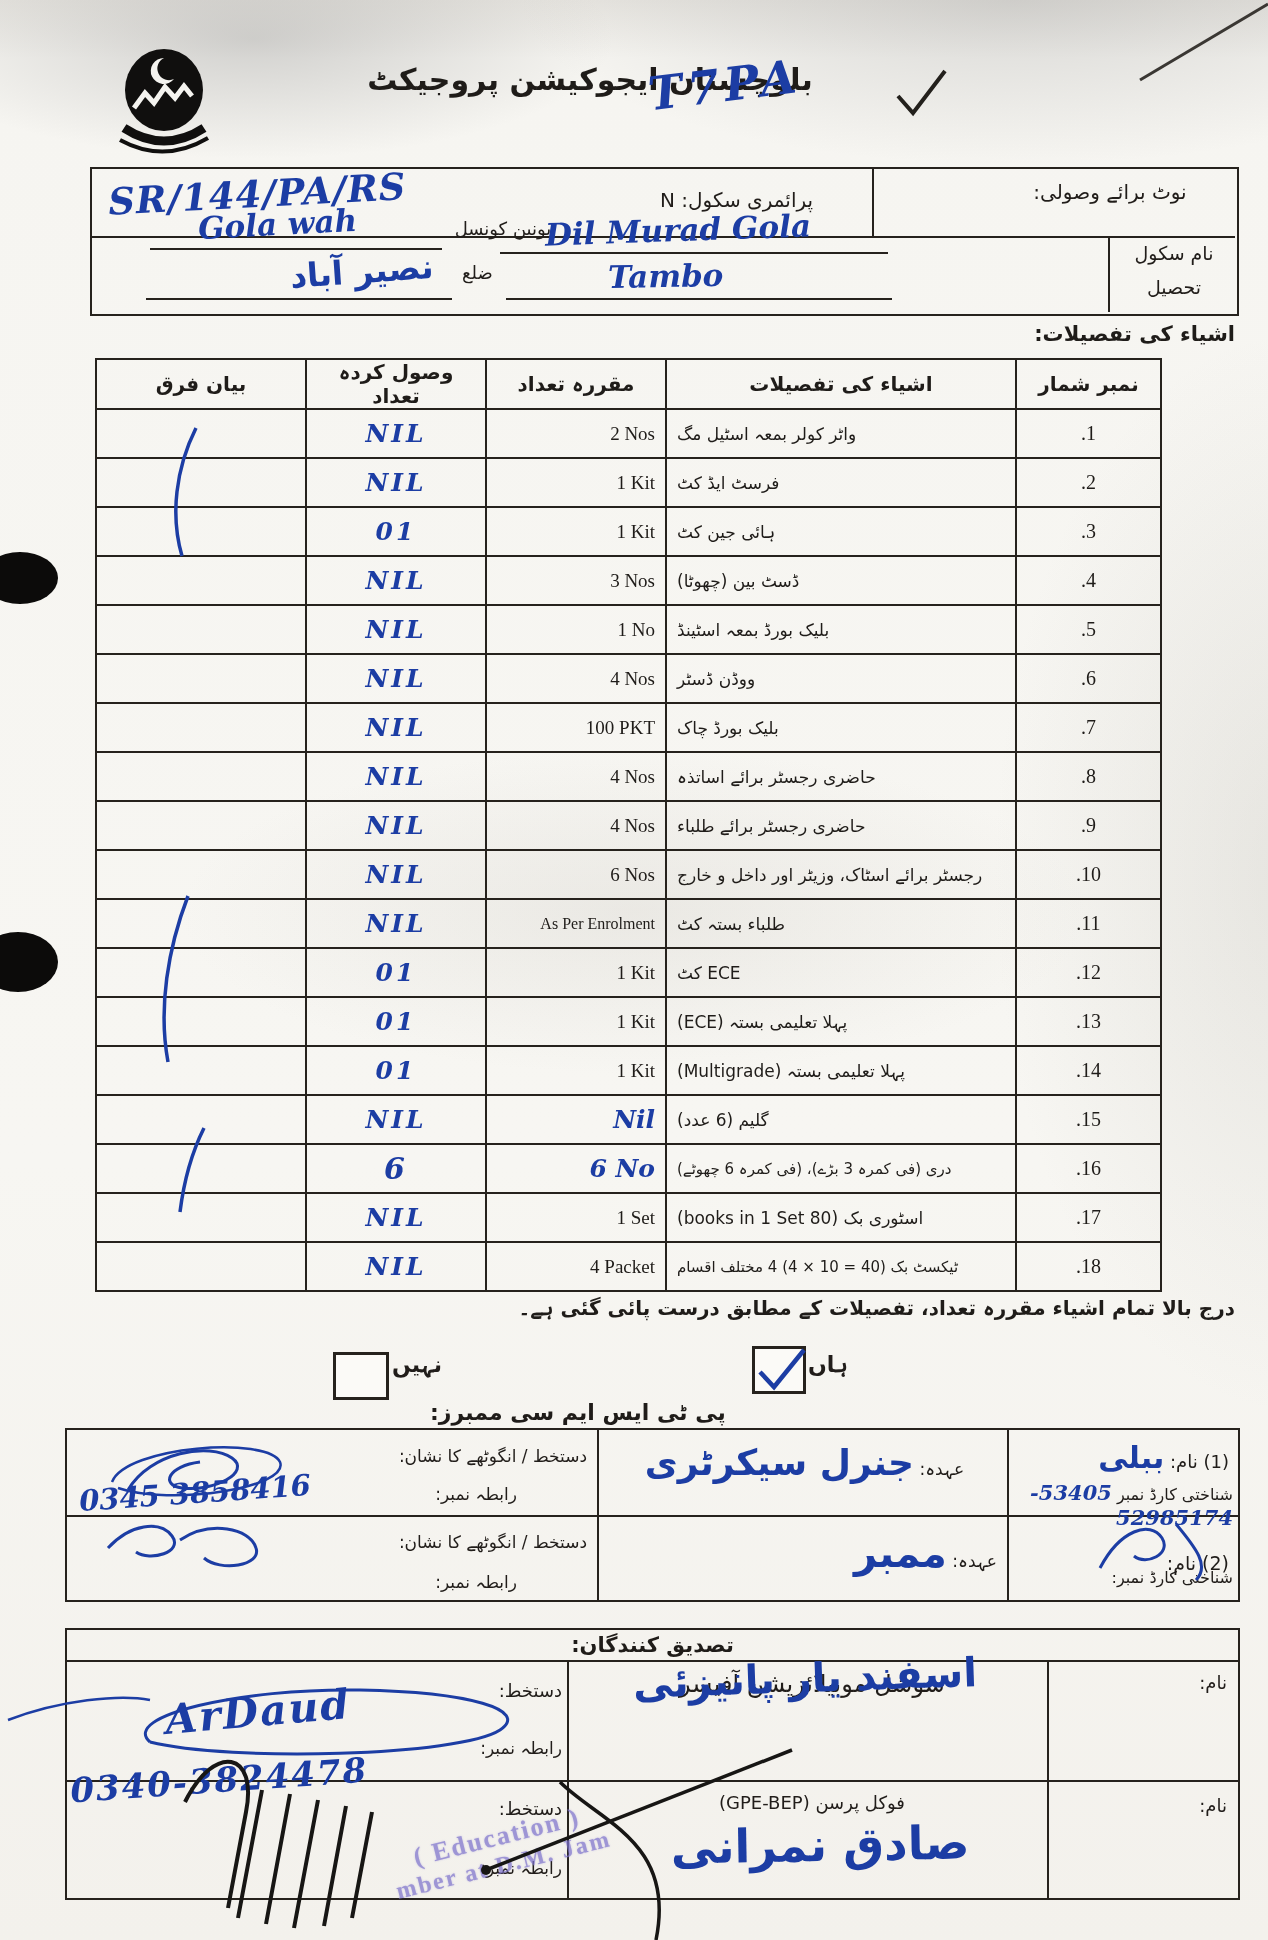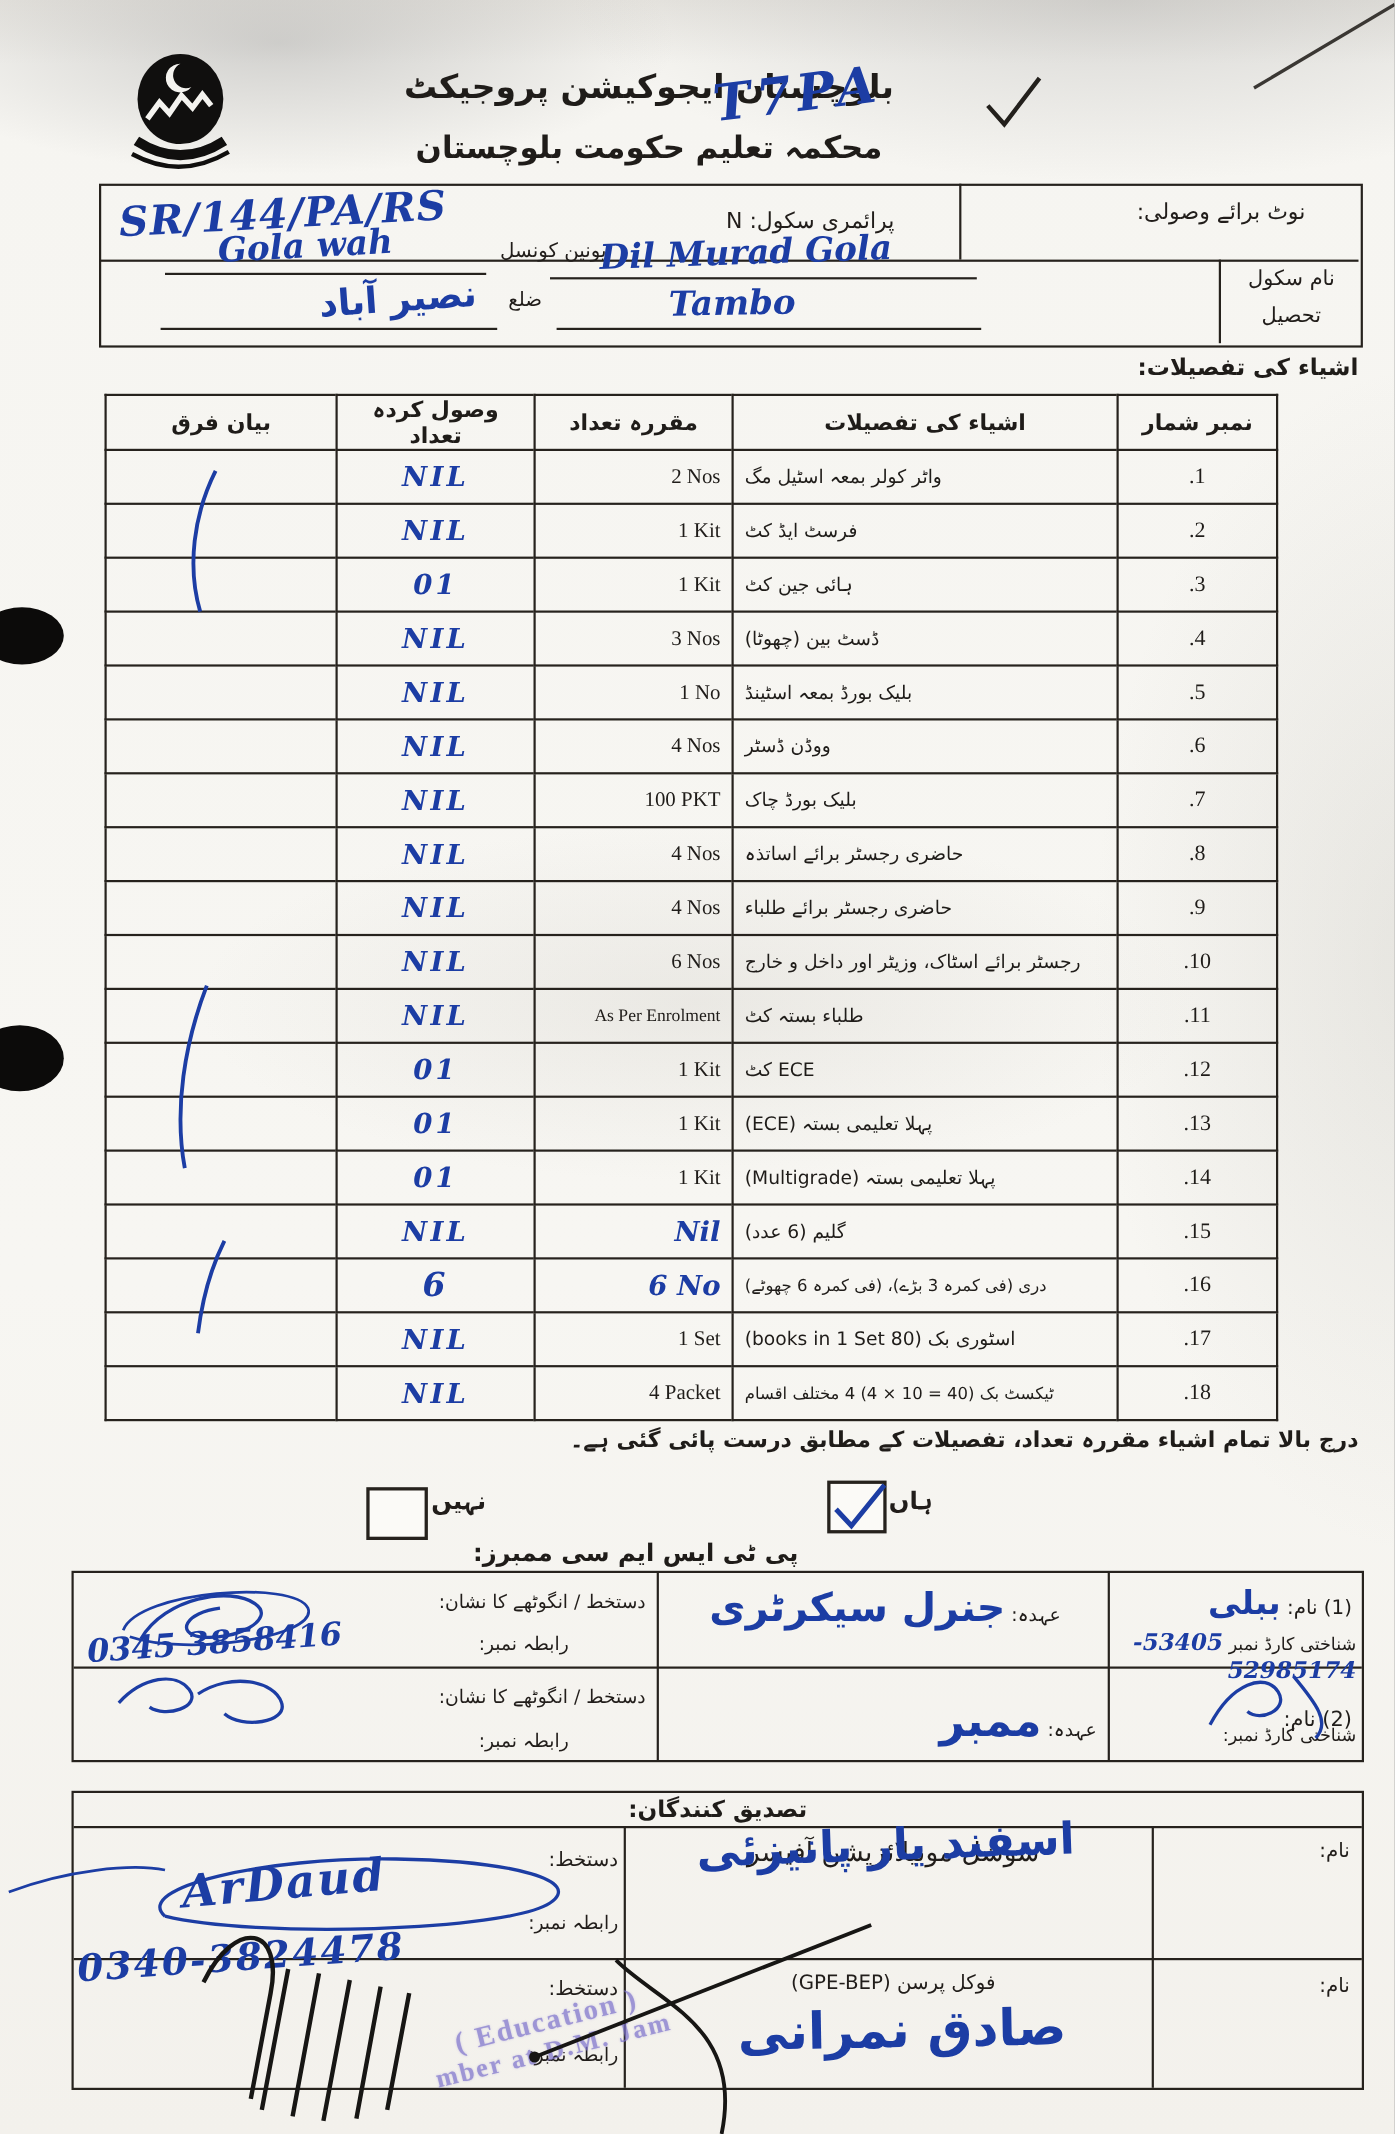--- a/index.html
+++ b/index.html
@@ -53,21 +53,20 @@
   <div class="abs" style="left:112px;top:48px;width:104px;height:112px;">
     <svg width="104" height="112" viewBox="0 0 104 112">
       <ellipse cx="52" cy="42" rx="39" ry="41" fill="#100f0e"></ellipse>
       <path d="M52,10 a13,13 0 1 0 10,21 a10,10 0 1 1 -10,-21" fill="#f4f3ef"></path>
       <path d="M22,60 l11,-15 l9,10 l11,-16 l10,11 l9,-12 l8,10" stroke="#f4f3ef" stroke-width="5" fill="none"></path>
       <path d="M12,80 q40,26 80,0" stroke="#100f0e" stroke-width="9" fill="none"></path>
       <path d="M8,92 q44,24 88,-2" stroke="#100f0e" stroke-width="4" fill="none"></path>
     </svg>
   </div>
   <div class="abs rtl" style="left:330px;top:62px;width:520px;font-size:30px;font-weight:bold;text-align:center;">بلوچستان ایجوکیشن پروجیکٹ</div>
-  <div class="abs rtl" style="left:350px;top:118px;width:480px;font-size:28px;font-weight:bold;text-align:center;">محکمہ تعلیم حکومت بلوچستان</div>
   <div class="abs hand-lat" style="left:648px;top:58px;font-size:46px;letter-spacing:5px;transform:rotate(-7deg);">T7PA</div>
 
   <div class="abs info-box"></div>
   <div class="abs hline" style="left:90px;top:236px;width:1145px;"></div>
   <div class="abs vline" style="left:872px;top:167px;height:69px;"></div>
   <div class="abs vline" style="left:1108px;top:236px;height:76px;"></div>
 
   <div class="abs rtl lbl" style="left:990px;top:180px;width:240px;font-size:20px;text-align:center;">نوٹ برائے وصولی:</div>
   <div class="abs rtl lbl" style="left:660px;top:188px;width:200px;font-size:20px;text-align:left;">پرائمری سکول: N</div>
   <div class="abs hand-lat" style="left:108px;top:172px;font-size:37px;transform:rotate(-3deg);letter-spacing:1px;">SR/144/PA/RS</div>
@@ -268,21 +267,21 @@
     <div class="abs hand-lat" style="left:12px;top:46px;font-size:29px;transform:rotate(-4deg);">0345 3858416</div>
 
     <div class="abs rtl" style="left:1010px;top:96px;width:152px;text-align:right;font-size:19px;margin-top:26px;">
       <span>(2)</span>
       <span class="lbl">نام:</span>
     </div>
     <div class="abs rtl" style="left:982px;top:138px;width:184px;text-align:right;font-size:16px;">
       <span class="lbl">شناختی کارڈ نمبر</span><span class="lbl">:</span>
     </div>
 
-    <div class="abs rtl" style="left:545px;top:112px;width:385px;font-size:17px;">
+    <div class="abs rtl" style="left:545px;top:100px;width:385px;font-size:17px;">
       <span class="lbl">عہدہ:</span>
       <span class="hand-urd" style="font-size:40px;">ممبر</span>
     </div>
 
     <div class="abs rtl lbl small-lbl" style="left:240px;top:102px;width:280px;text-align:right;">دستخط / انگوٹھے کا نشان:</div>
     <div class="abs rtl lbl small-lbl" style="left:330px;top:142px;width:120px;text-align:right;">رابطہ نمبر:</div>
   </div>
 
   <div class="abs grid-box" style="left:65px;top:1628px;width:1171px;height:268px;">
     <div class="abs rtl sec-head" style="left:0;top:3px;width:1171px;text-align:center;font-size:21px;">تصدیق کنندگان:</div>

